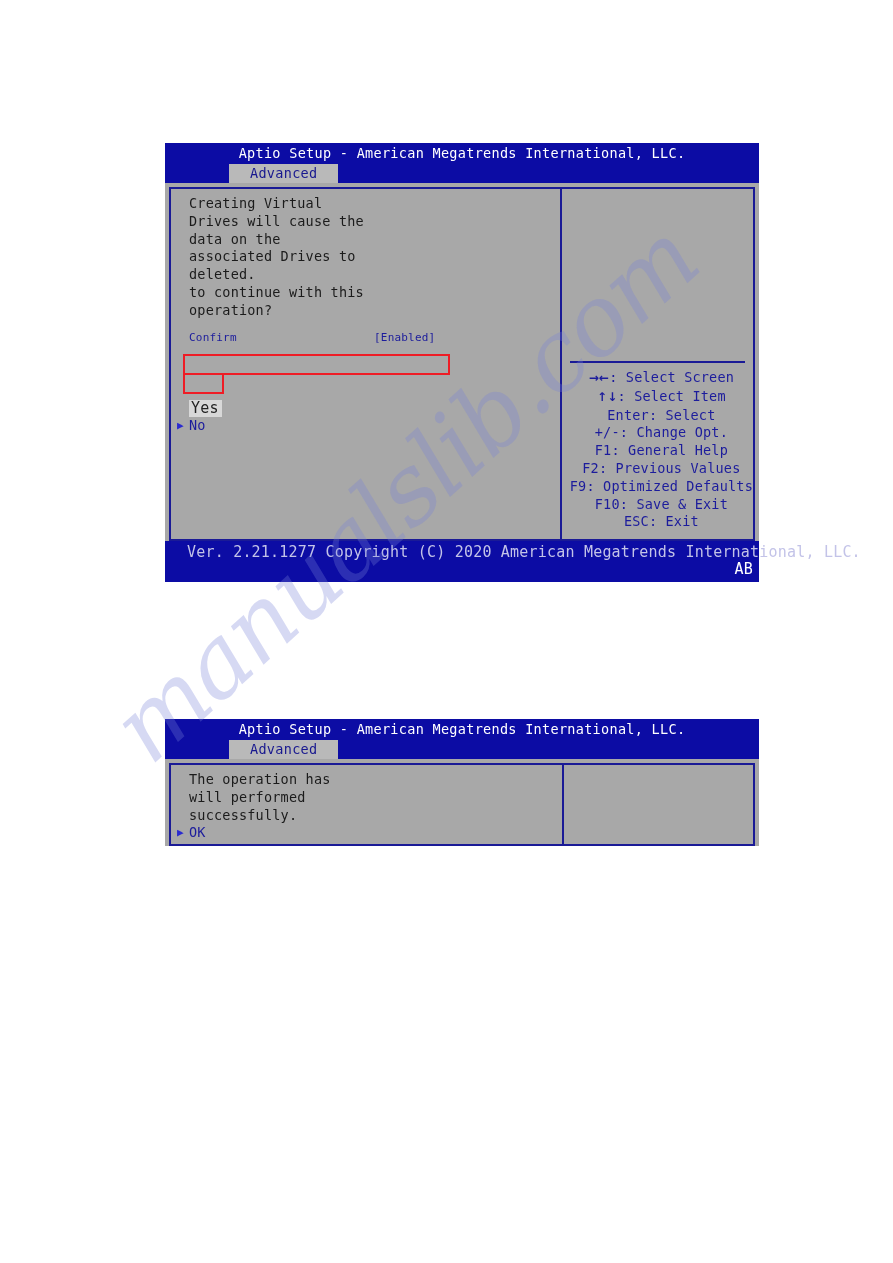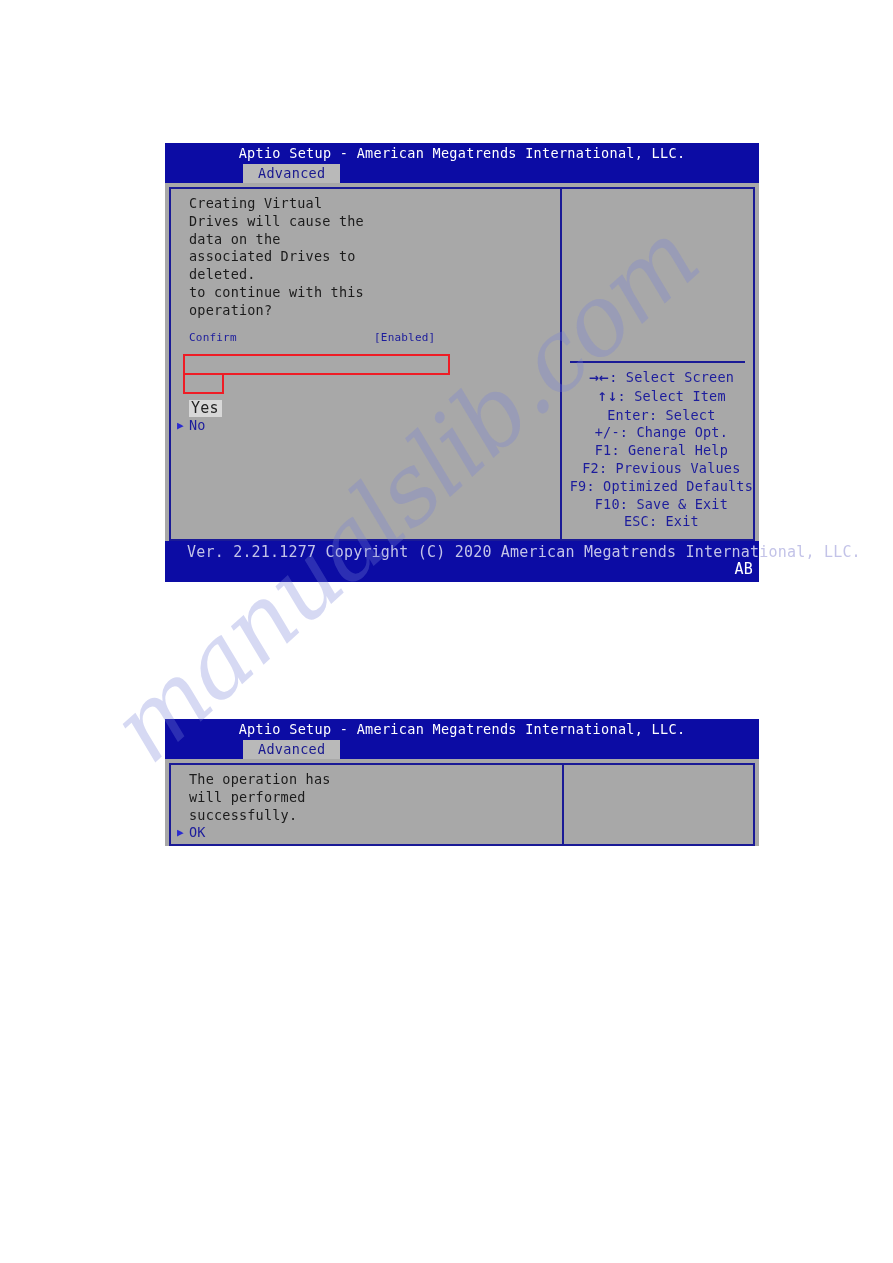--- a/index.html
+++ b/index.html
@@ -71,25 +71,25 @@
     letter-spacing: 0.3px;
     white-space: nowrap;
   }
   .tabbar {
     position: relative;
     height: 19px;
     background: #0c0ca4;
   }
   .tab {
     position: absolute;
-    left: 78px;
+    left: 64px;
     top: 0;
     height: 19px;
     line-height: 19px;
-    padding: 0 15px;
+    padding: 0 21px;
     background: #b9b9b9;
     color: #18188f;
     font-size: 13.5px;
     letter-spacing: 0.3px;
   }
 
   .body-area {
     position: relative;
     background: #a8a8a8;
     padding: 4px 4px 0 4px;

